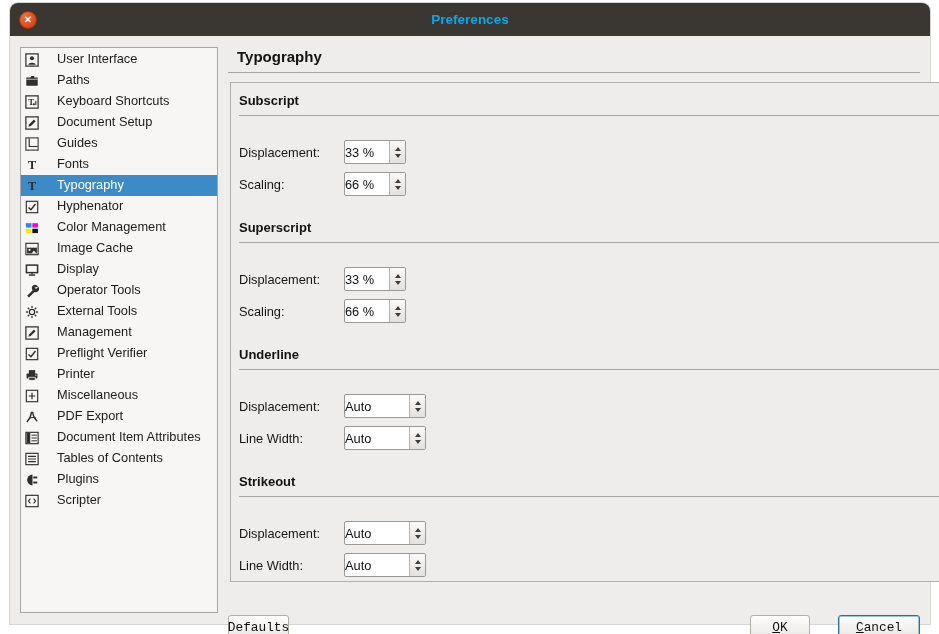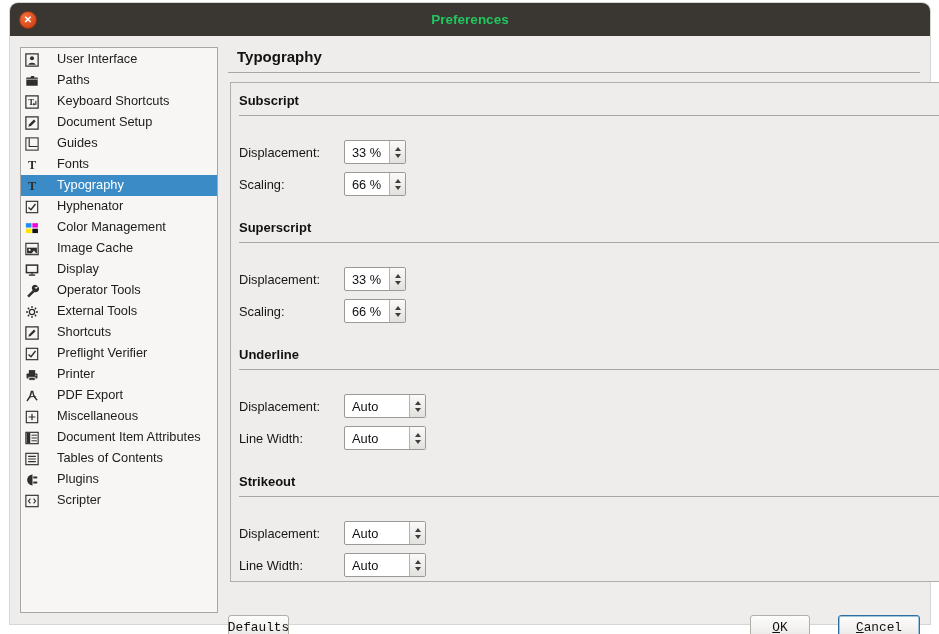--- a/index.html
+++ b/index.html
@@ -5,21 +5,21 @@
   html,body{margin:0;padding:0;background:#ffffff;}
   body{width:939px;height:634px;font-family:"Liberation Sans",sans-serif;-webkit-font-smoothing:antialiased;}
   .stage{position:relative;width:939px;height:634px;background:#ffffff;overflow:hidden;}
 
   .dialog{position:absolute;left:10px;top:3px;width:920px;height:621px;background:#eeedeb;
           border-radius:8px 8px 0 0;box-shadow:0 0 0 1px #d8d6d3;}
 
   
   .titlebar{position:absolute;top:0;left:0;right:0;height:33px;background:#3a3733;
             border-radius:8px 8px 0 0;display:flex;align-items:center;justify-content:center;}
-  .win-title{color:#22c55e;font-weight:bold;font-size:13.5px;}
+  .win-title{color:#0ea5e9;font-weight:bold;font-size:13.5px;}
   .close-btn{position:absolute;left:9px;top:8px;width:18px;height:18px;border-radius:50%;
              background:radial-gradient(circle at 35% 30%, #ef7040, #dd4e1f 60%, #c03c10);
              border:1px solid #9e3210;box-sizing:border-box;
              display:flex;align-items:center;justify-content:center;color:#fff;
              font-size:10px;font-weight:bold;line-height:1;cursor:default;}
 
   
   .sidebar{position:absolute;left:10px;top:44px;width:198px;height:566px;background:#f7f6f5;
            border:1px solid #a8a6a3;box-sizing:border-box;overflow:hidden;padding-top:1px;}
   .side-item{display:flex;align-items:center;gap:18px;min-height:21px;padding:0 2px 0 4px;
@@ -39,21 +39,21 @@
   .section:first-child{margin-top:0;}
   .section-title{font-weight:bold;font-size:13px;color:#111;height:16px;}
   .section-rule{height:1px;background:#a8a6a3;margin-top:6px;}
   .field-row{display:flex;align-items:center;height:24px;margin-top:8px;}
   .field-row.first{margin-top:24px;}
   .field-label{flex:0 0 105px;font-size:12.8px;color:#161616;}
   .spinbox{display:flex;height:24px;background:#ffffff;border:1px solid #9b9996;border-radius:2px;
            box-sizing:border-box;overflow:hidden;}
   .spinbox.narrow{width:62px;}
   .spinbox.wide{width:82px;}
-  .spin-value{flex:1;display:flex;align-items:center;padding-left:7px;font-size:12.8px;color:#111;text-align:center;}
+  .spin-value{flex:1;display:flex;align-items:center;font-size:12.8px;color:#111;text-align:center;}
   .spin-buttons{flex:0 0 15px;border-left:1px solid #b5b3b0;background:linear-gradient(#fbfaf9,#e3e1de);
                 display:flex;flex-direction:column;align-items:center;justify-content:center;gap:3px;}
   .tri-up{width:0;height:0;border-left:3.5px solid transparent;border-right:3.5px solid transparent;
           border-bottom:4px solid #3f3e3b;}
   .tri-down{width:0;height:0;border-left:3.5px solid transparent;border-right:3.5px solid transparent;
             border-top:4px solid #3f3e3b;}
 
   
   .scrollbar{position:absolute;top:0;right:0;width:16px;height:498px;background:#f0efee;
              border-left:1px solid #c4c2bf;box-sizing:border-box;}
@@ -272,45 +272,45 @@
         <div class="side-item">
           <svg class="icon">
             <use href="#sym-gear-icon"></use>
           </svg>
           <span>External Tools</span>
         </div>
         <div class="side-item">
           <svg class="icon">
             <use href="#sym-pencil-icon"></use>
           </svg>
-          <span>Shortcuts</span>
+          <span>Management</span>
         </div>
         <div class="side-item">
           <svg class="icon">
             <use href="#sym-checkbox-icon"></use>
           </svg>
           <span>Preflight Verifier</span>
         </div>
         <div class="side-item">
           <svg class="icon">
             <use href="#sym-printer-icon"></use>
           </svg>
           <span>Printer</span>
         </div>
         <div class="side-item">
           <svg class="icon">
+            <use href="#sym-plus-icon"></use>
+          </svg>
+          <span>Miscellaneous</span>
+        </div>
+        <div class="side-item">
+          <svg class="icon">
             <use href="#sym-pdf-icon"></use>
           </svg>
           <span>PDF Export</span>
-        </div>
-        <div class="side-item">
-          <svg class="icon">
-            <use href="#sym-plus-icon"></use>
-          </svg>
-          <span>Miscellaneous</span>
         </div>
         <div class="side-item">
           <svg class="icon">
             <use href="#sym-attributes-icon"></use>
           </svg>
           <span>Document Item Attributes</span>
         </div>
         <div class="side-item">
           <svg class="icon">
             <use href="#sym-list-icon"></use>

